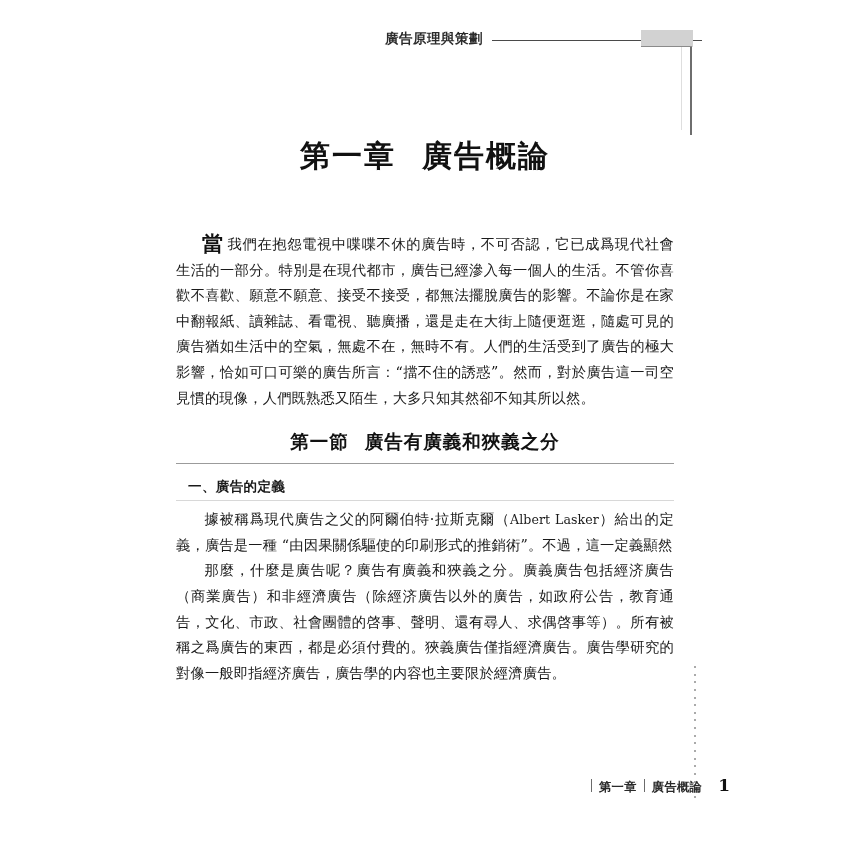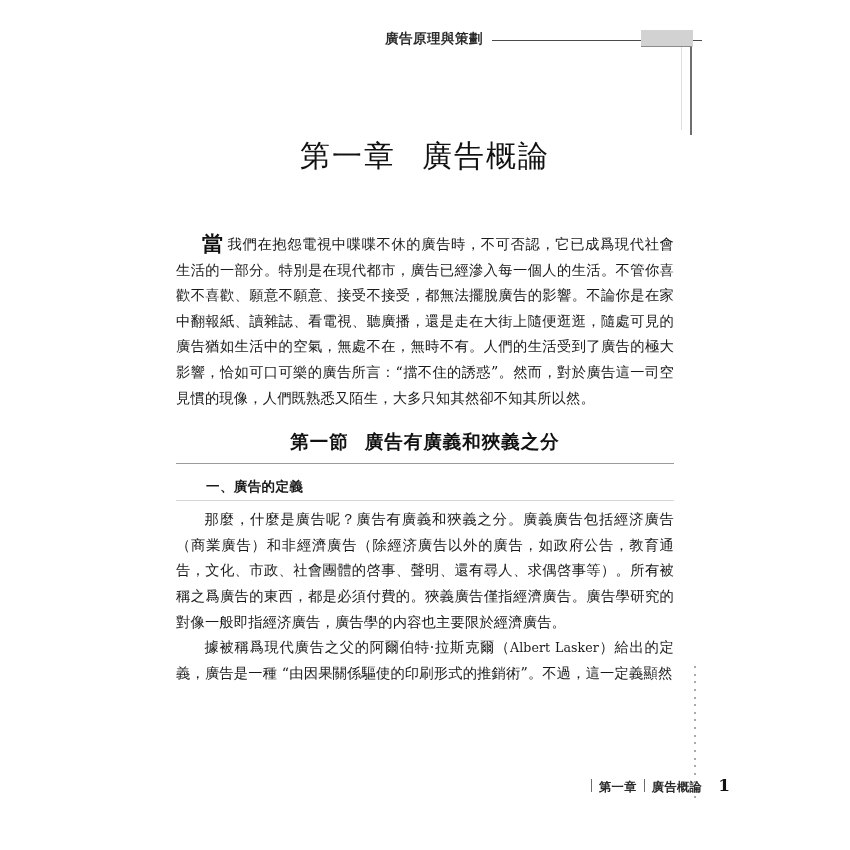--- a/index.html
+++ b/index.html
@@ -80,21 +80,21 @@
   }
 
   
   .chapter-title {
     position: absolute;
     top: 136px;
     left: 0;
     width: 850px;
     text-align: center;
     font-size: 30px;
-    font-weight: 400;
+    font-weight: 700;
     color: #111111;
     letter-spacing: 2px;
     font-family: "DejaVu Serif", "Liberation Serif", serif;
   }
   .chapter-title .gap { display: inline-block; width: 26px; }
 
   
   .column {
     position: absolute;
     top: 232px;
@@ -148,21 +148,21 @@
     margin-top: 9px;
     width: 100%;
     height: 1px;
     background: #9b9b9b;
   }
 
   
   .subsection {
     margin-top: 14px;
     margin-bottom: 4px;
-    margin-left: 30px;
+    margin-left: 12px;
     font-size: 13.5px;
     font-weight: 700;
     color: #1a1a1a;
     letter-spacing: 0.4px;
     font-family: "DejaVu Sans", "Liberation Sans", sans-serif;
   }
   .subsection-rule {
     width: 100%;
     height: 1px;
     background: #d8d8d8;
@@ -251,23 +251,23 @@
       <div class="section-heading">
         <span>第一節</span><span class="gap"></span><span>廣告有廣義和狹義之分</span>
       </div>
       <div class="section-rule"></div>
     </div>
 
     <div class="subsection">一、廣告的定義</div>
     <div class="subsection-rule"></div>
 
 
+    <p class="para"><span>據被稱爲現代廣告之父的阿爾伯特·拉斯克爾（</span><span class="latin">Albert Lasker</span><span>）給出的定義，廣告是一種 “由因果關係驅使的印刷形式的推銷術”。不過，這一定義顯然</span></p>
+
     <p class="para">那麼，什麼是廣告呢？廣告有廣義和狹義之分。廣義廣告包括經济廣告（商業廣告）和非經濟廣告（除經济廣告以外的廣告，如政府公告，教育通告，文化、市政、社會團體的啓事、聲明、還有尋人、求偶啓事等）。所有被稱之爲廣告的東西，都是必須付費的。狹義廣告僅指經濟廣告。廣告學研究的對像一般即指經济廣告，廣告學的内容也主要限於經濟廣告。</p>
-
-    <p class="para"><span>據被稱爲現代廣告之父的阿爾伯特·拉斯克爾（</span><span class="latin">Albert Lasker</span><span>）給出的定義，廣告是一種 “由因果關係驅使的印刷形式的推銷術”。不過，這一定義顯然</span></p>
 
   </div>
 
   <div class="dot-rail">
     <span class="dot"></span>
     <span class="dot"></span>
     <span class="dot"></span>
     <span class="dot"></span>
     <span class="dot"></span>
     <span class="dot"></span>

